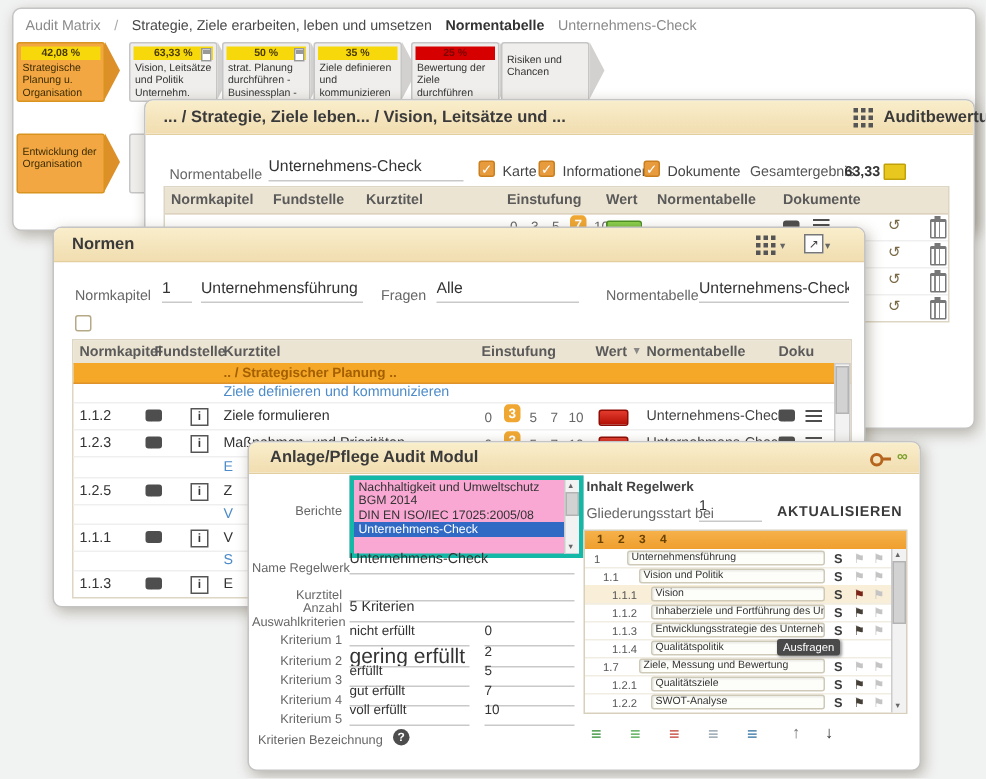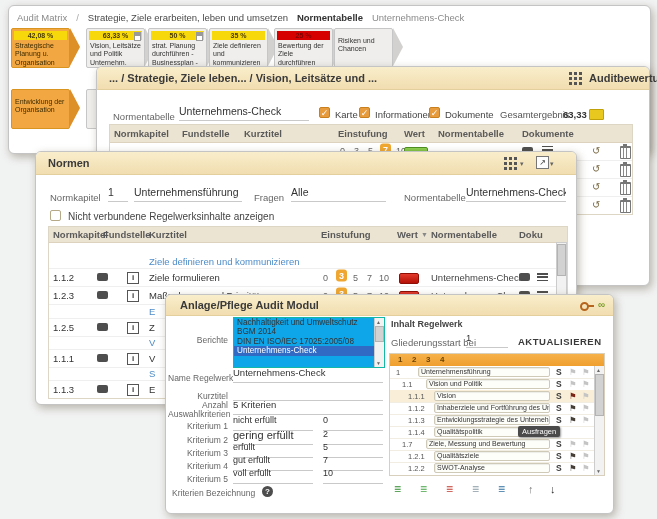--- a/index.html
+++ b/index.html
@@ -64,21 +64,21 @@
   .sortc{position:absolute;font-size:7px;color:#888}
   .sortc::before{content:"▼"}
   
   .sbar{position:absolute;width:9px;background:#f2f2f2;border:1px solid #ccc}
   .sbar .thumb{position:absolute;left:0;right:0;background:#d2d2d2;border:1px solid #b3b3b3}
   .sbar.arrows::before{content:"▲";position:absolute;top:1px;left:1px;font-size:5px;color:#666}
   .sbar.arrows::after{content:"▼";position:absolute;bottom:1px;left:1px;font-size:5px;color:#666}
   
   .rlbl{position:absolute;font-size:8.5px;color:#666;text-align:right;width:60px;white-space:nowrap}
   .rlbl.wrap{white-space:normal;line-height:1.1}
-  .list{position:absolute;border:1px solid #14b8a6;background:#0ea5e9}
+  .list{position:absolute;border:3px solid #14b8a6;background:#f9a8d4}
   .li{height:9.4px;font-size:8.2px;line-height:9.4px;padding:0 3px;white-space:nowrap;overflow:hidden;color:#333}
   .li.sel{background:#316ac5;color:#fff}
   .qm{position:absolute;width:11px;height:11px;border-radius:50%;background:#4d4d4d;color:#fff;font-size:8px;font-weight:bold;text-align:center;line-height:11px}
   .qm::before{content:"?"}
   .btn{position:absolute;font-size:9.5px;font-weight:bold;letter-spacing:.5px;color:#3a3a3a;white-space:nowrap;cursor:default}
   .tree{position:absolute;border:1px solid #d8d0bc;background:#fff}
   .thd{position:absolute;left:0;right:0;top:0;height:12px;background:linear-gradient(#f6b14a,#ef9f2e)}
   .thd span{position:absolute;top:1px;font-size:8px;font-weight:bold;color:#6b4300}
   .trw{position:absolute;left:0;right:0;height:12px;border-bottom:1px solid #f1ede2}
   .trw.hl{background:#f9efd8}
@@ -222,34 +222,34 @@
 
     <span class="lbl" style="left:14px;top:40px">Normkapitel</span>
     <div class="fld" style="left:72px;top:34px;width:20px">1</div>
     <div class="fld" style="left:98px;top:34px;width:108px">Unternehmensführung</div>
     <span class="lbl" style="left:218px;top:40px">Fragen</span>
     <div class="fld" style="left:255px;top:34px;width:95px">Alle</div>
     <span class="lbl" style="left:368px;top:40px">Normentabelle</span>
     <div class="fld" style="left:430px;top:34px;width:100px">Unternehmens-Check</div>
 
     <span class="cb off" style="left:14px;top:58px"></span>
-    <span class="cblbl" style="left:32px;top:59px;font-size:10px">Nicht verbundene Regelwerksinhalte anzeigen</span>
 
     <div class="tframe" style="left:12px;top:74px;width:518px;height:171px">
       <div class="thead" style="height:15px">
         <span class="th" style="left:4px;top:2px">Normkapitel</span>
         <span class="th" style="left:54px;top:2px">Fundstelle</span>
         <span class="th" style="left:100px;top:2px">Kurztitel</span>
         <span class="th" style="left:272px;top:2px">Einstufung</span>
         <span class="th" style="left:348px;top:2px">Wert</span>
         <span class="sortc" style="left:372px;top:4px"></span>
         <span class="th" style="left:382px;top:2px">Normentabelle</span>
         <span class="th" style="left:470px;top:2px">Doku</span>
       </div>
 
+      <div class="grow" style="top:15px;height:13px"><span style="margin-left:100px">.. / Strategischer Planung ..</span></div>
 
       <div class="tr" style="top:28px;height:13px">
         <span class="qlink" style="left:100px;top:1px">Ziele definieren und kommunizieren</span>
       </div>
 
       <div class="tr" style="top:41px;height:18px">
         <span class="nr" style="left:4px;top:4px">1.1.2</span>
         <span class="bubble" style="left:48px;top:5px"></span>
         <span class="info" style="left:78px;top:4px"></span>
         <span class="qlink" style="left:100px;top:4px;color:#333">Ziele formulieren</span>
@@ -344,21 +344,21 @@
     <div class="fld" style="left:67px;top:90px;width:150px;font-size:9.5px"></div>
 
     <span class="rlbl wrap" style="left:2px;top:106px">Anzahl Auswahlkriterien</span>
     <div class="fld" style="left:67px;top:104px;width:150px;font-size:9.5px">5 Kriterien</div>
 
     <span class="rlbl" style="left:2px;top:126px">Kriterium 1</span>
     <div class="fld" style="left:67px;top:120px;width:80px;font-size:9px">nicht erfüllt</div>
     <div class="fld" style="left:157px;top:120px;width:60px;font-size:9px">0</div>
 
     <span class="rlbl" style="left:2px;top:140px">Kriterium 2</span>
-    <div class="fld" style="left:67px;top:134px;width:80px;font-size:11px">gering erfüllt</div>
+    <div class="fld" style="left:67px;top:134px;width:80px;font-size:14px">gering erfüllt</div>
     <div class="fld" style="left:157px;top:134px;width:60px;font-size:9px">2</div>
 
     <span class="rlbl" style="left:2px;top:153px">Kriterium 3</span>
     <div class="fld" style="left:67px;top:147px;width:80px;font-size:9px">erfüllt</div>
     <div class="fld" style="left:157px;top:147px;width:60px;font-size:9px">5</div>
 
     <span class="rlbl" style="left:2px;top:166px">Kriterium 4</span>
     <div class="fld" style="left:67px;top:160px;width:80px;font-size:9px">gut erfüllt</div>
     <div class="fld" style="left:157px;top:160px;width:60px;font-size:9px">7</div>
 

